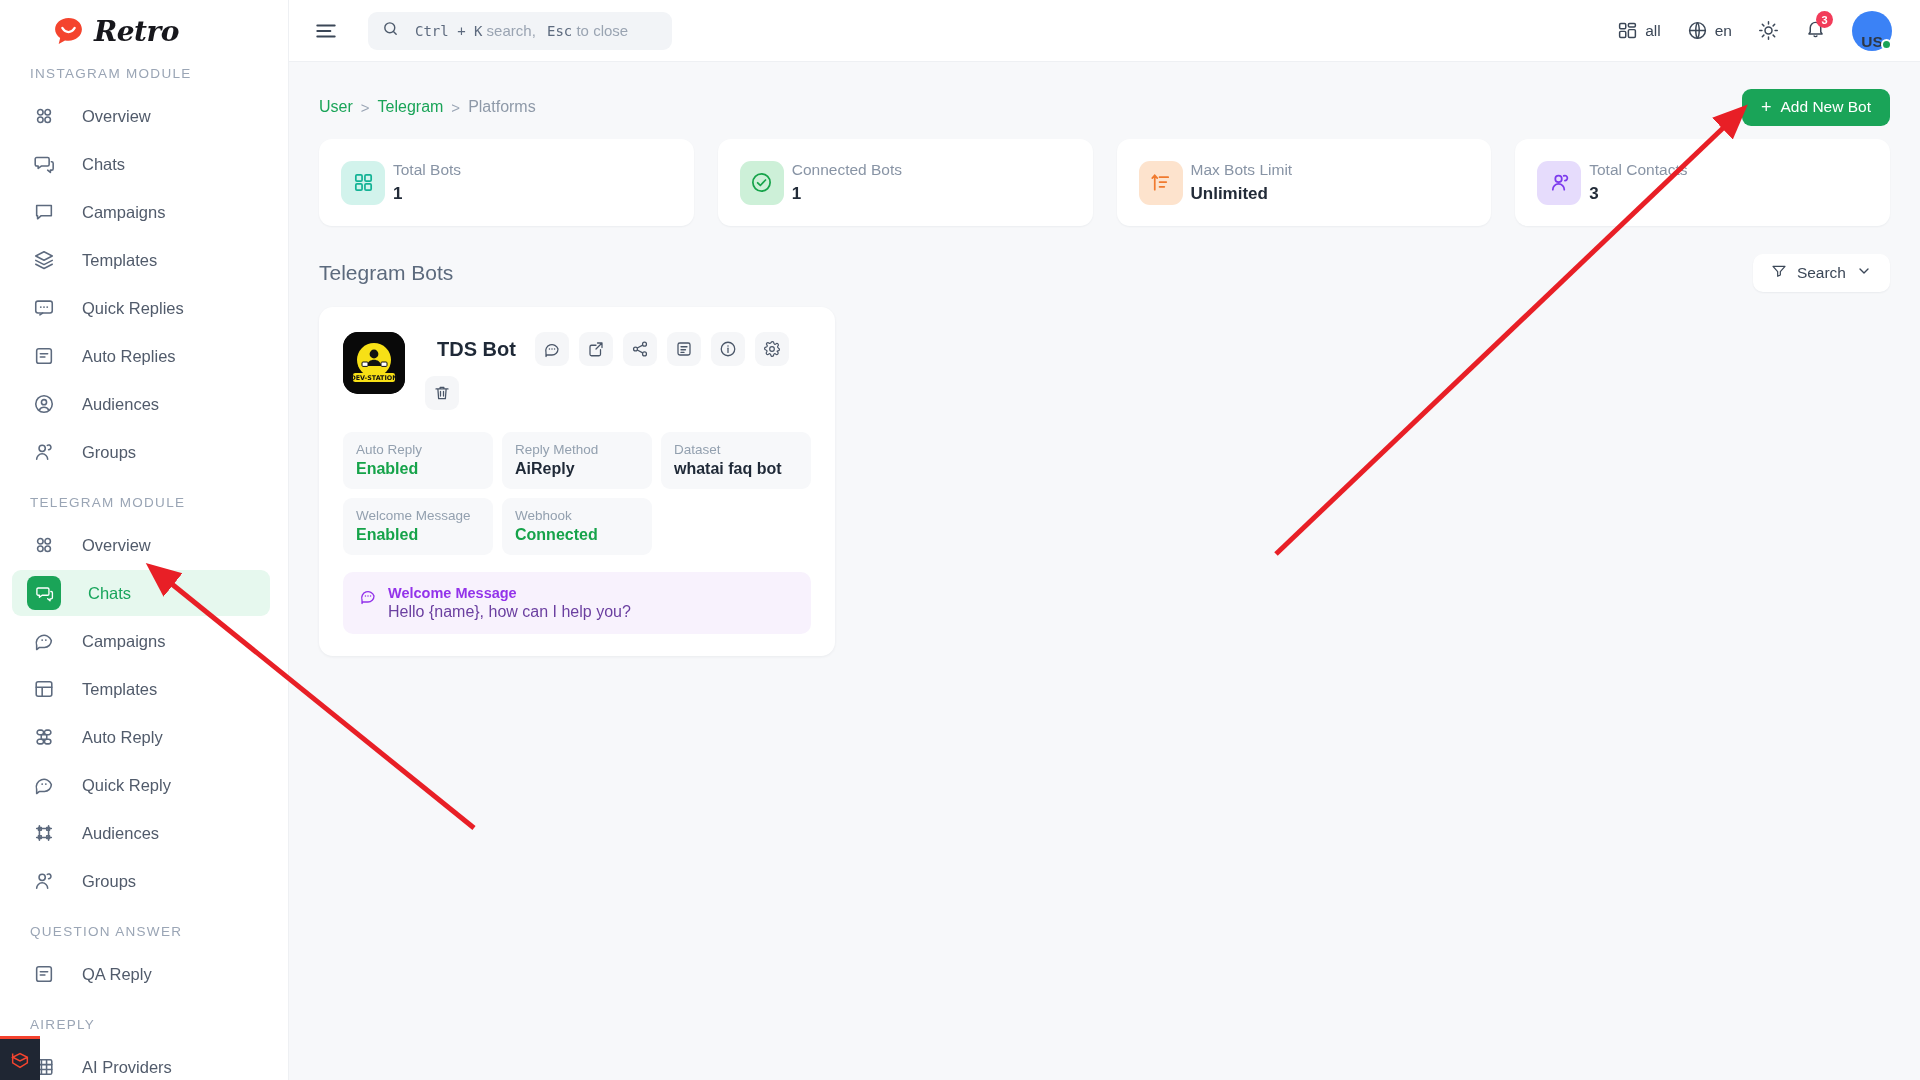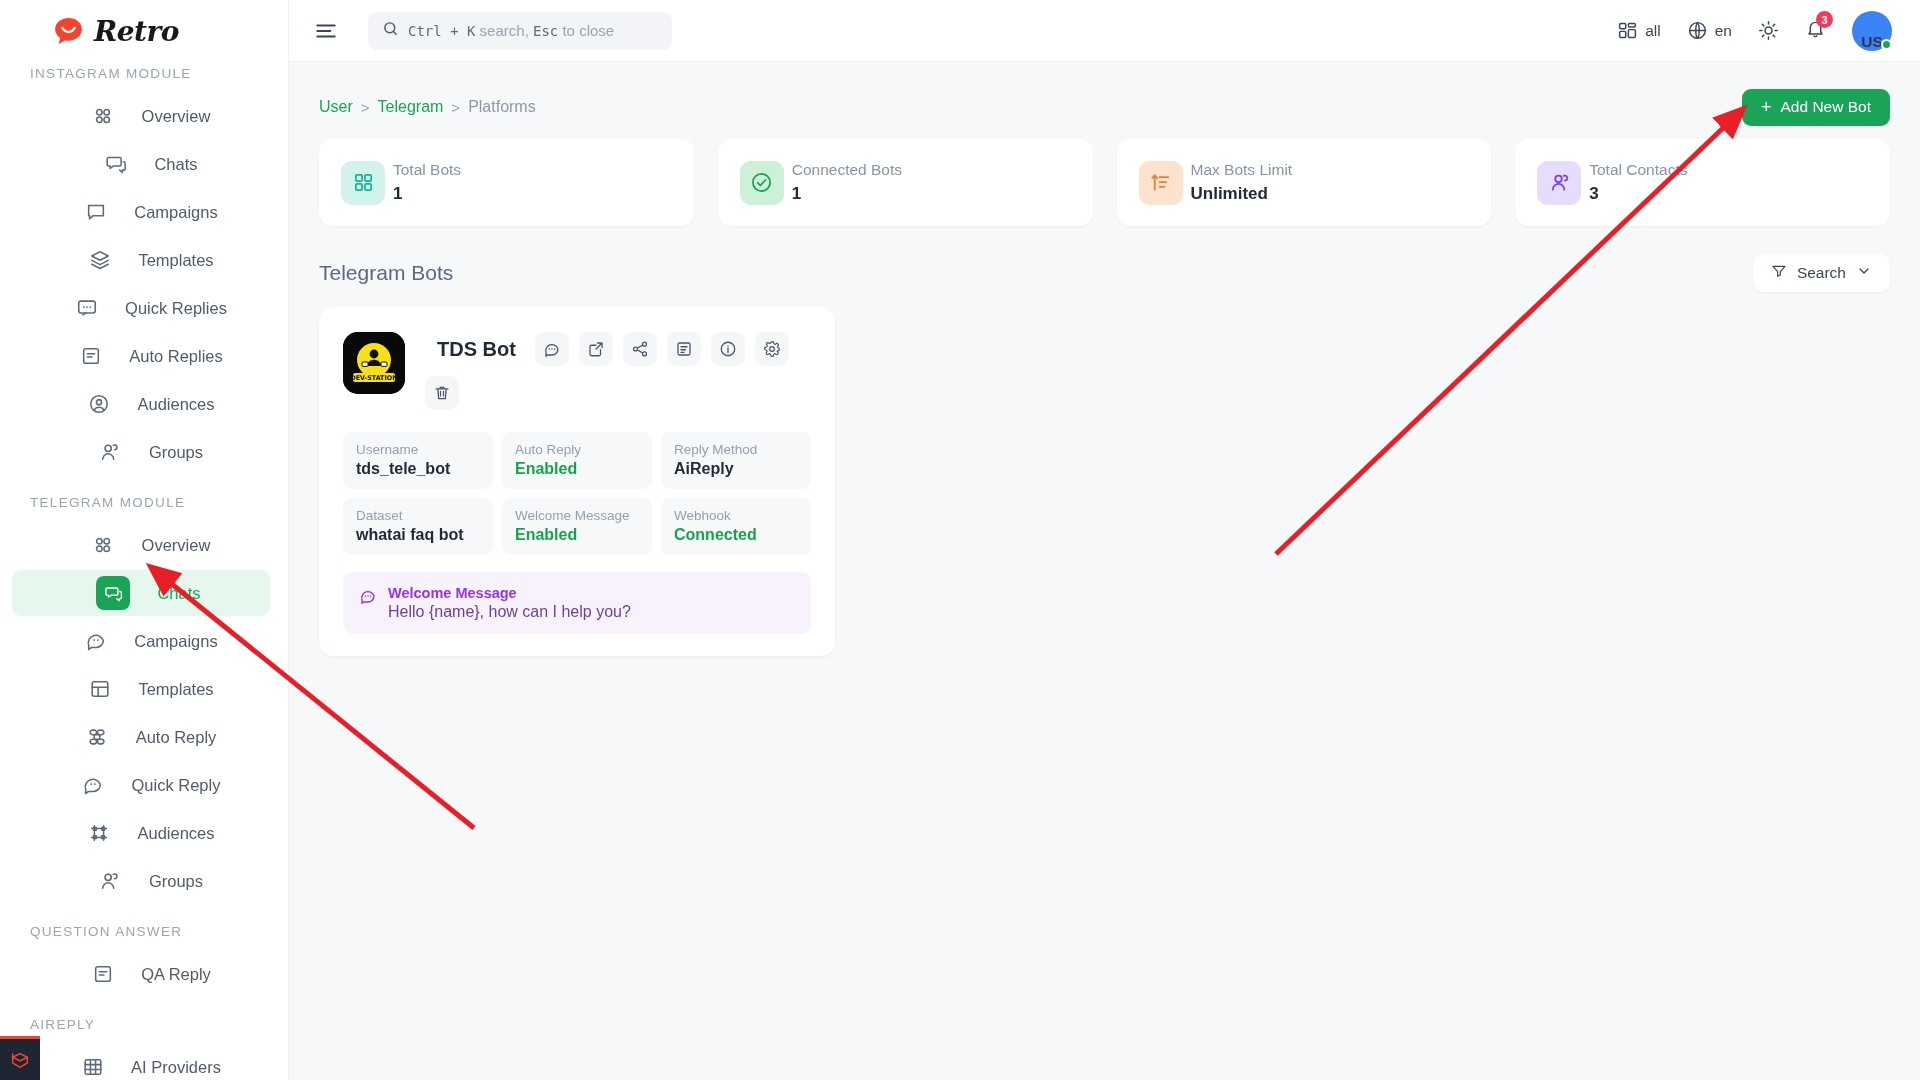--- a/index.html
+++ b/index.html
@@ -32,21 +32,21 @@
     overflow: hidden;
   }
   .nav-section {
     font-size: 13.5px; letter-spacing: 1.3px; color: #9aa5b5;
     padding: 18px 0 10px 30px; text-transform: uppercase; font-weight: 400;
   }
   .nav-item {
     display: flex; align-items: center; gap: 27px;
     height: 46px; margin: 2px 18px 2px 12px; padding-left: 20px;
     border-radius: 9px; color: #515b6b; font-size: 16.5px;
-    cursor: pointer; user-select: none; justify-content: center;
+    cursor: pointer; user-select: none;
   }
   .nav-item .ic {
     width: 23px; height: 23px; flex: 0 0 23px;
     display: flex; align-items: center; justify-content: center;
     color: #5d6a7e;
   }
   .nav-item.active { background: #e6f8ee; color: #19a55c; font-weight: 500; }
   .nav-item.active .ic {
     background: #1aa458; color: #fff; border-radius: 8px;
     width: 34px; height: 34px; flex: 0 0 34px; margin-left: -5px;
@@ -67,21 +67,21 @@
     padding: 0 28px 0 24px; border-bottom: 1px solid #eef0f3;
   }
   .hamburger { width: 26px; height: 26px; color: #3b4757; cursor: pointer; }
   .search-box {
     margin-left: 29px; width: 304px; height: 38px; border-radius: 9px;
     background: #f2f4f7; display: flex; align-items: center; gap: 9px;
     padding: 0 14px; cursor: text;
   }
   .search-box svg { width: 17px; height: 17px; color: #4d5a6c; flex: 0 0 17px; }
   .search-ph { font-size: 15px; color: #9aa4b2; white-space: nowrap; }
-  .kbd { font-family: "DejaVu Sans Mono", monospace; color: #5d6a7e; font-size: 14px; }
+  .kbd { font-family: "DejaVu Sans Mono", monospace; color: #5d6a7e; font-size: 14px; margin-left: 7px; }
   .top-right { margin-left: auto; display: flex; align-items: center; gap: 26px; }
   .tr-item { display: flex; align-items: center; gap: 7px; color: #3b4757; cursor: pointer; font-size: 15.5px; }
   .tr-item svg { width: 21px; height: 21px; display: block; }
   .bell-wrap { position: relative; display: flex; cursor: pointer; color: #3b4757; }
   .bell-badge {
     position: absolute; top: -7px; right: -7px; min-width: 17px; height: 17px;
     border-radius: 9px; background: #f23c5a; color: #fff; font-size: 11px;
     display: flex; align-items: center; justify-content: center; padding: 0 4px;
     font-weight: 600;
   }
@@ -597,24 +597,20 @@
                   <svg viewBox="0 0 24 24" fill="none" stroke="currentColor" stroke-width="1.7" stroke-linecap="round" stroke-linejoin="round">
                     <path d="M4 6.5h16M9.5 6.5V4.5h5v2M6.5 6.5l1 13h9l1-13M10 10v6M14 10v6"></path>
                   </svg>
                 </span>
               </div>
             </div>
           </div>
 
           <div class="fields" id="fields-root">
               <div class="field">
-                <div class="field-label">Username</div>
-                <div class="field-value">tds_tele_bot</div>
-              </div>
-              <div class="field">
                 <div class="field-label">Auto Reply</div>
                 <div class="field-value green">Enabled</div>
               </div>
               <div class="field">
                 <div class="field-label">Reply Method</div>
                 <div class="field-value">AiReply</div>
               </div>
               <div class="field">
                 <div class="field-label">Dataset</div>
                 <div class="field-value">whatai faq bot</div>

